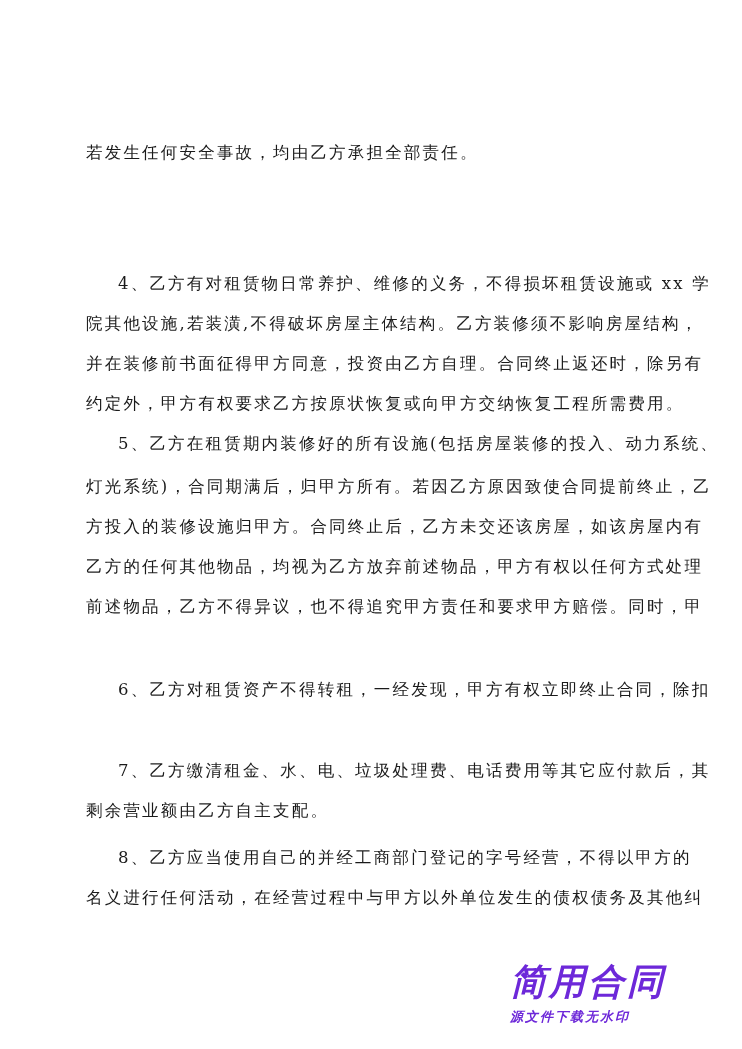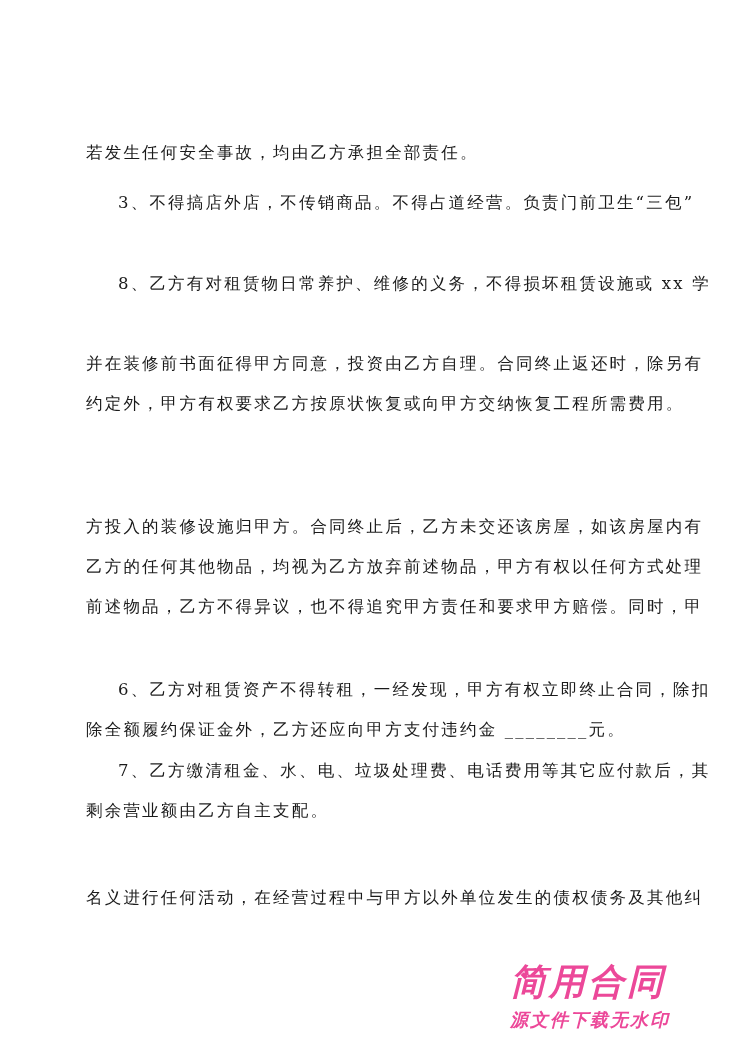--- a/index.html
+++ b/index.html
@@ -12,38 +12,40 @@
   .line {
     position: absolute; left: 86px; width: 580px;
     font-size: 16.5px; line-height: 22px; height: 22px;
     white-space: nowrap; letter-spacing: 2.2px;
     text-align: justify; text-align-last: justify;
   }
   .line.indent { left: 118px; width: 548px; }
   .line.last { text-align-last: left; }
   .watermark {
     position: absolute; left: 510px; font-family: Liberation Serif, serif;
-    color: #ec4899; font-weight: bold; font-style: italic; white-space: nowrap;
+    color: #6d28d9; font-weight: bold; font-style: italic; white-space: nowrap;
   }
   .wm-title { top: 918px; font-size: 36px; letter-spacing: 3px; }
-  .wm-sub { top: 968px; font-size: 18px; letter-spacing: 2px; }
+  .wm-sub { top: 968px; font-size: 13px; letter-spacing: 2px; }
 </style>
 </head>
 <body>
 
 <div class="page">
   <div class="line last" style="top:102px">若发生任何安全事故，均由乙方承担全部责任。</div>
-  <div class="line indent" style="top:152px">3、不得搞店外店，不传销商品。不得占道经营。负责门前卫生“三包”</div>
-  <div class="line indent" style="top:233px">8、乙方有对租赁物日常养护、维修的义务，不得损坏租赁设施或 xx 学</div>
+  <div class="line indent" style="top:233px">4、乙方有对租赁物日常养护、维修的义务，不得损坏租赁设施或 xx 学</div>
+  <div class="line" style="top:273px">院其他设施,若装潢,不得破坏房屋主体结构。乙方装修须不影响房屋结构，</div>
   <div class="line" style="top:353px">约定外，甲方有权要求乙方按原状恢复或向甲方交纳恢复工程所需费用。</div>
   <div class="line" style="top:313px">并在装修前书面征得甲方同意，投资由乙方自理。合同终止返还时，除另有</div>
+  <div class="line indent" style="top:393px">5、乙方在租赁期内装修好的所有设施(包括房屋装修的投入、动力系统、</div>
+  <div class="line" style="top:436px">灯光系统)，合同期满后，归甲方所有。若因乙方原因致使合同提前终止，乙</div>
   <div class="line" style="top:476px">方投入的装修设施归甲方。合同终止后，乙方未交还该房屋，如该房屋内有</div>
   <div class="line" style="top:516px">乙方的任何其他物品，均视为乙方放弃前述物品，甲方有权以任何方式处理</div>
   <div class="line" style="top:556px">前述物品，乙方不得异议，也不得追究甲方责任和要求甲方赔偿。同时，甲</div>
   <div class="line indent" style="top:639px">6、乙方对租赁资产不得转租，一经发现，甲方有权立即终止合同，除扣</div>
-  <div class="line last" style="top:679px">除全额履约保证金外，乙方还应向甲方支付违约金 ________元。</div>
   <div class="line indent" style="top:720px">7、乙方缴清租金、水、电、垃圾处理费、电话费用等其它应付款后，其</div>
   <div class="line last" style="top:760px">剩余营业额由乙方自主支配。</div>
+  <div class="line indent" style="top:807px">8、乙方应当使用自己的并经工商部门登记的字号经营，不得以甲方的</div>
   <div class="line" style="top:847px">名义进行任何活动，在经营过程中与甲方以外单位发生的债权债务及其他纠</div>
 
   <div class="watermark wm-title">简用合同</div>
   <div class="watermark wm-sub">源文件下载无水印</div>
 </div>
 
 </body></html>

